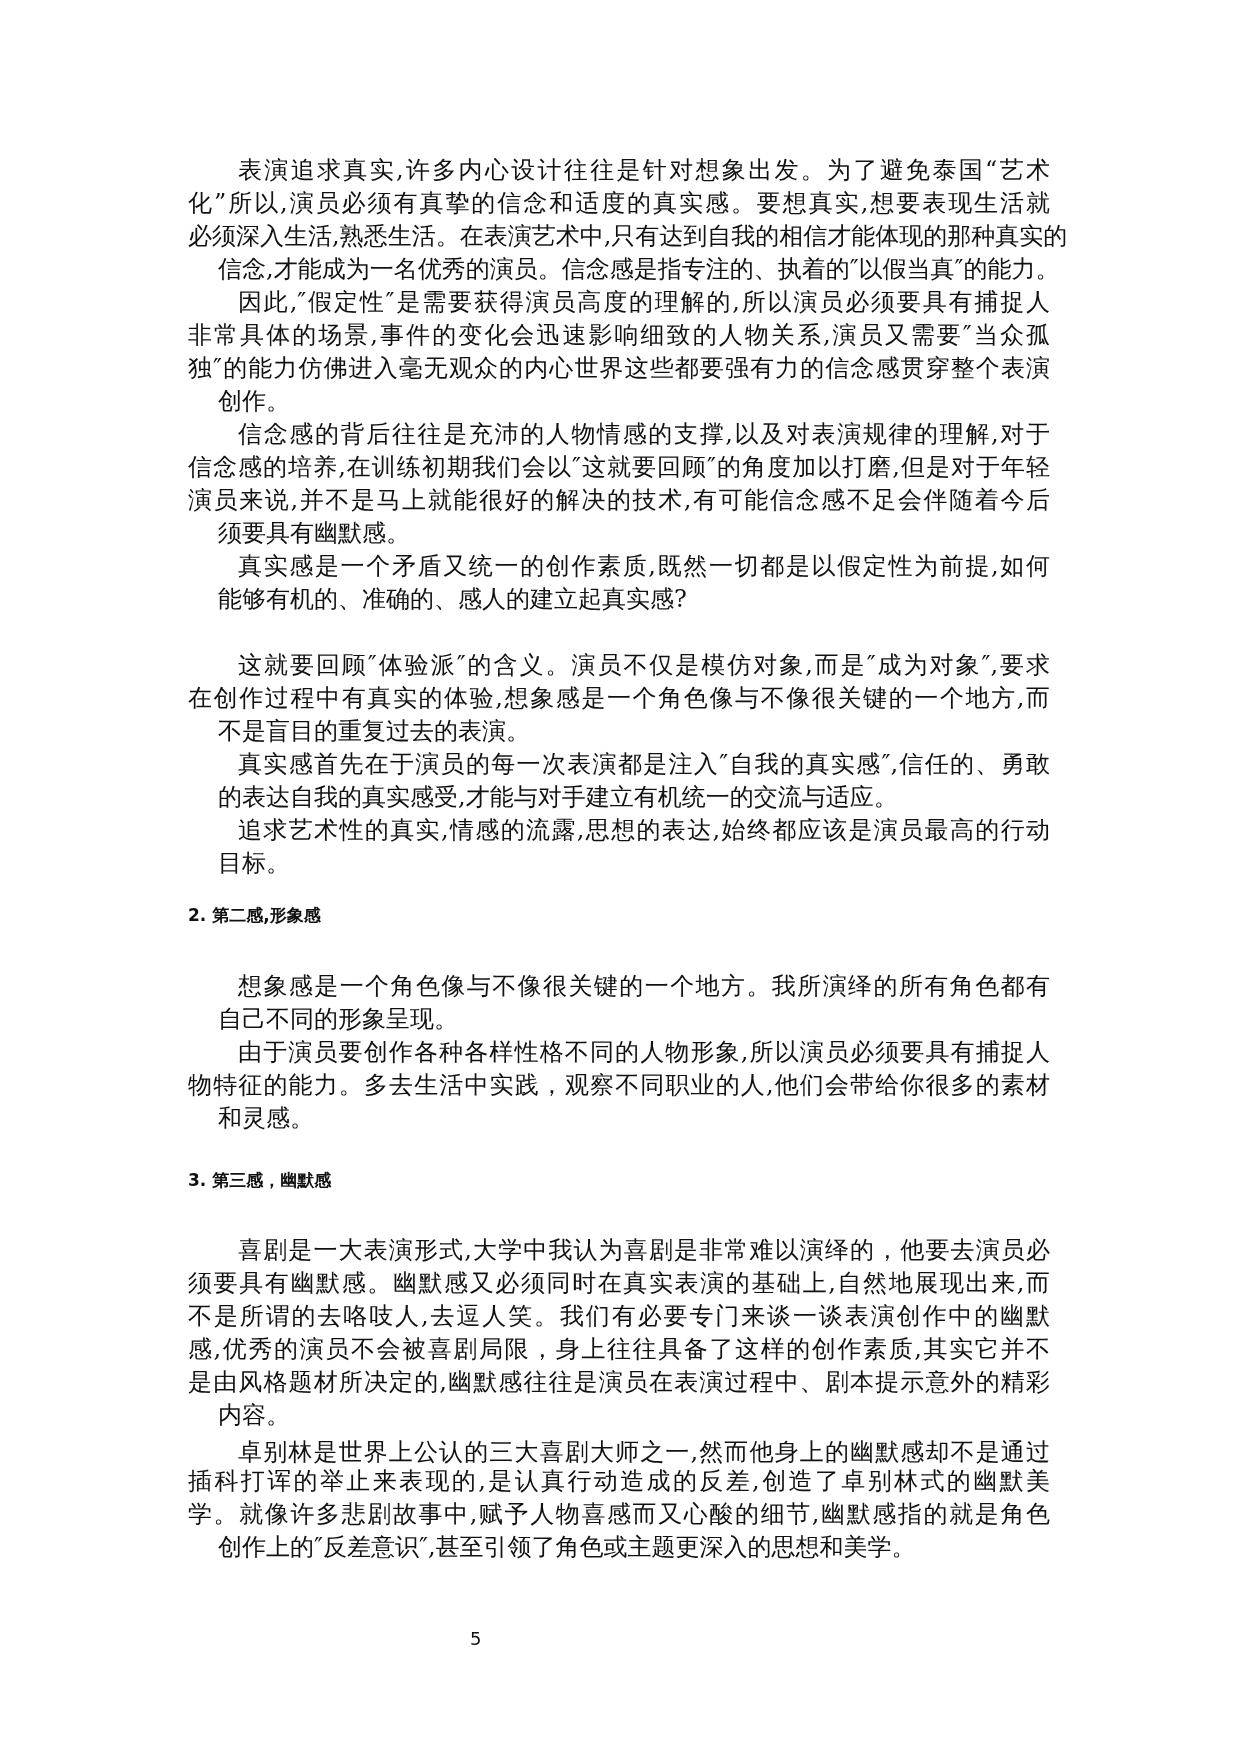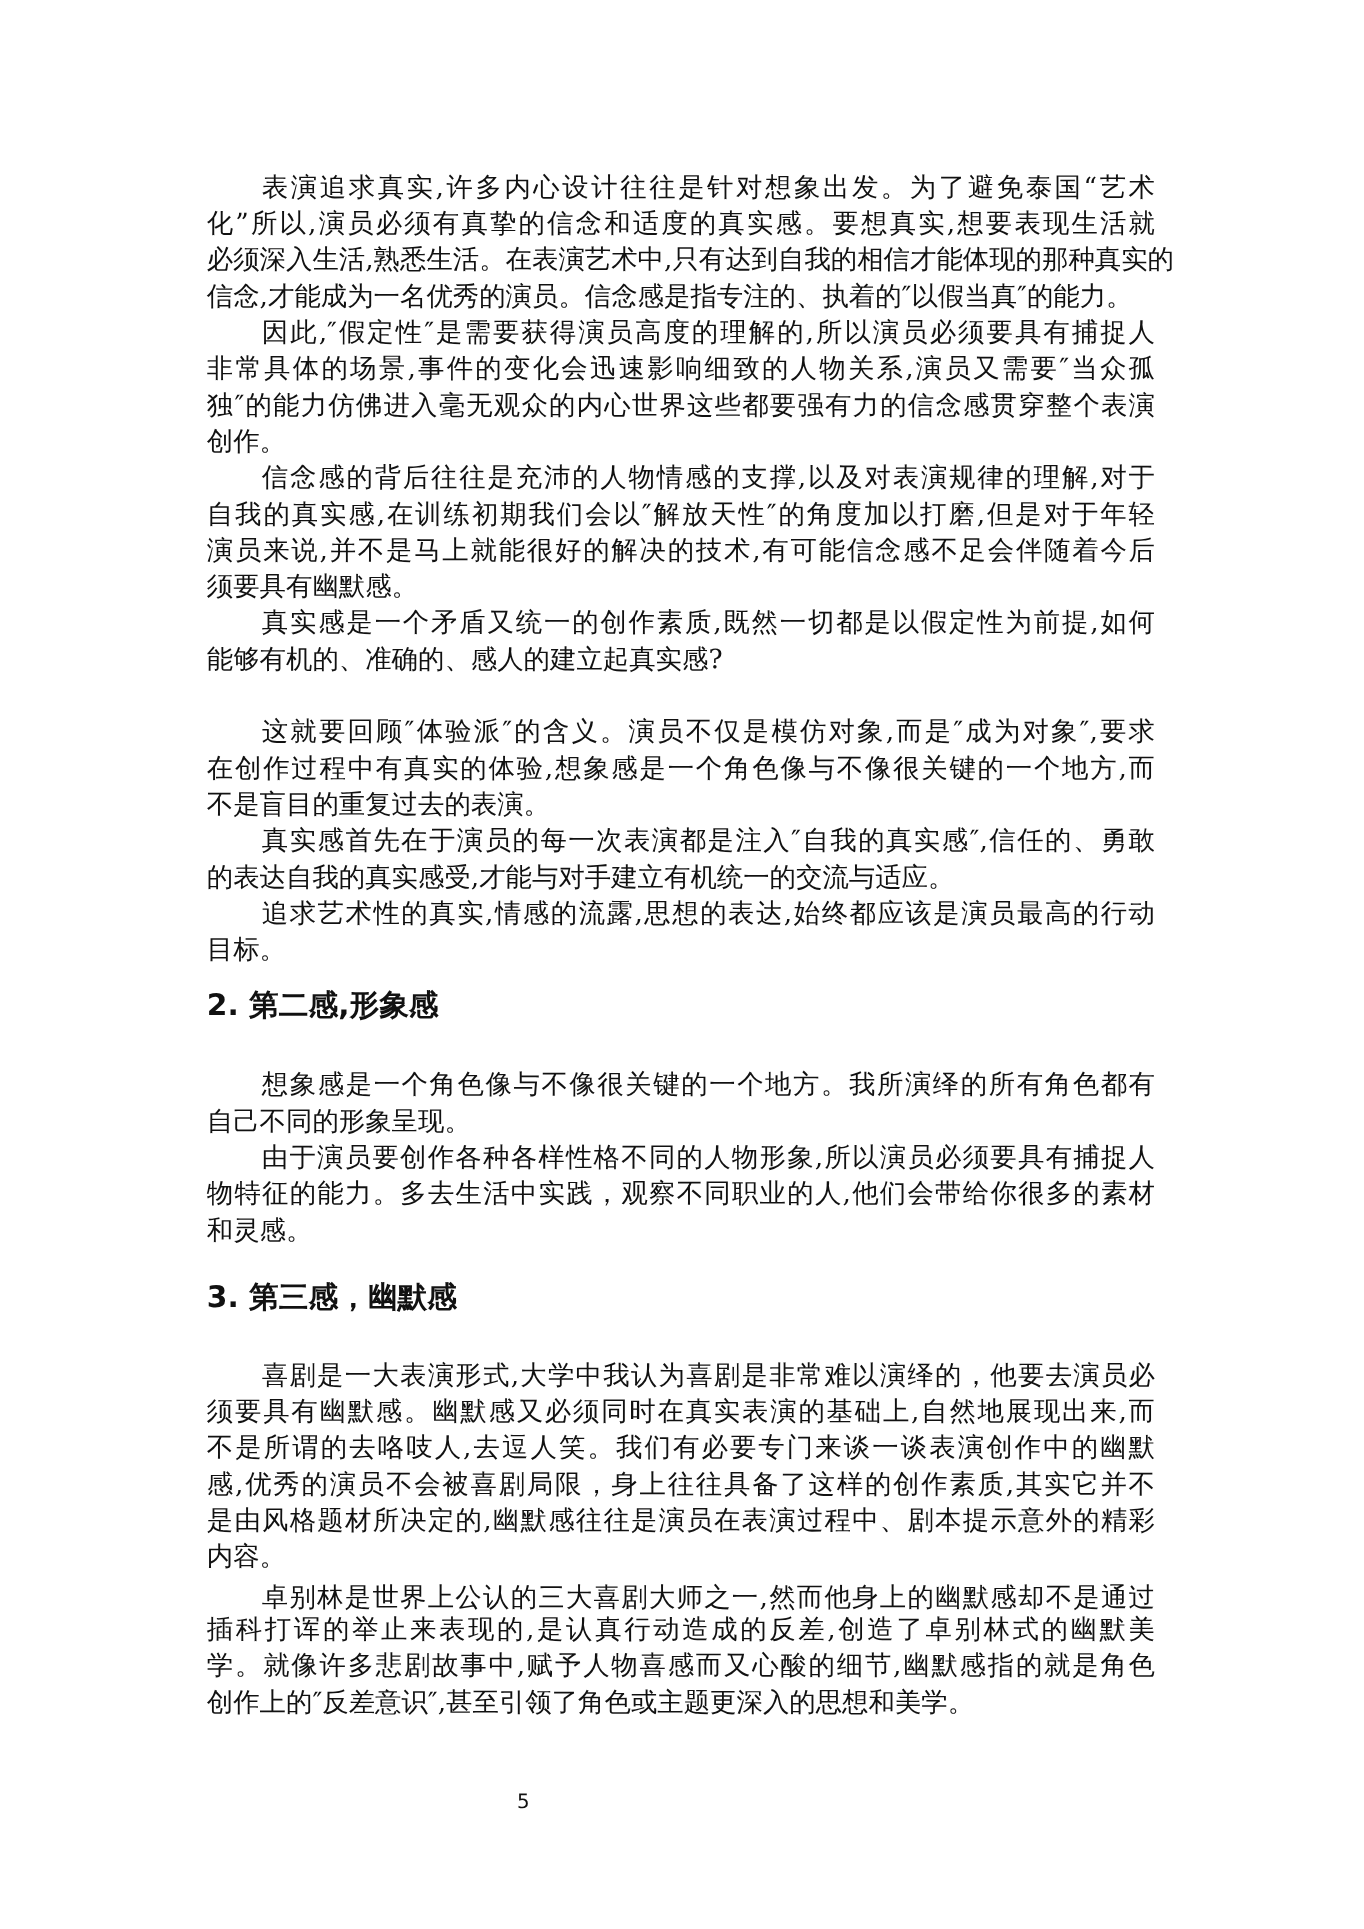--- a/index.html
+++ b/index.html
@@ -29,29 +29,30 @@
       height: 33px;
       font-size: 24px;
       line-height: 33px;
       white-space: nowrap;
       text-align: justify;
       text-align-last: justify;
       letter-spacing: 0px;
     }
     .line.last {
       text-align-last: left;
+      margin-left: 30px;
     }
     .line.indent {
       left: 238px;
       width: 812px;
     }
     .heading {
       position: absolute;
       left: 188px;
-      font-size: 27px;
+      font-size: 17px;
       font-weight: bold;
       line-height: 36px;
       height: 36px;
       white-space: nowrap;
       font-family: "DejaVu Sans", "Liberation Sans", sans-serif;
     }
     .page-number {
       position: absolute;
       left: 470px;
       top: 1627px;
@@ -70,21 +71,21 @@
   <div class="line" style="top:187px">化”所以,演员必须有真挚的信念和适度的真实感。要想真实,想要表现生活就</div>
   <div class="line" style="top:220px">必须深入生活,熟悉生活。在表演艺术中,只有达到自我的相信才能体现的那种真实的</div>
   <div class="line last" style="top:253px">信念,才能成为一名优秀的演员。信念感是指专注的、执着的″以假当真″的能力。</div>
 
   <div class="line indent" style="top:286px">因此,″假定性″是需要获得演员高度的理解的,所以演员必须要具有捕捉人</div>
   <div class="line" style="top:319px">非常具体的场景,事件的变化会迅速影响细致的人物关系,演员又需要″当众孤</div>
   <div class="line" style="top:352px">独″的能力仿佛进入毫无观众的内心世界这些都要强有力的信念感贯穿整个表演</div>
   <div class="line last" style="top:385px">创作。</div>
 
   <div class="line indent" style="top:418px">信念感的背后往往是充沛的人物情感的支撑,以及对表演规律的理解,对于</div>
-  <div class="line" style="top:451px">自我的真实感,在训练初期我们会以″解放天性″的角度加以打磨,但是对于年轻</div>
+  <div class="line" style="top:451px">信念感的培养,在训练初期我们会以″这就要回顾″的角度加以打磨,但是对于年轻</div>
   <div class="line" style="top:484px">演员来说,并不是马上就能很好的解决的技术,有可能信念感不足会伴随着今后</div>
   <div class="line last" style="top:517px">须要具有幽默感。</div>
 
   <div class="line indent" style="top:550px">真实感是一个矛盾又统一的创作素质,既然一切都是以假定性为前提,如何</div>
   <div class="line last" style="top:583px">能够有机的、准确的、感人的建立起真实感?</div>
 
 
   <div class="line indent" style="top:649px">这就要回顾″体验派″的含义。演员不仅是模仿对象,而是″成为对象″,要求</div>
   <div class="line" style="top:682px">在创作过程中有真实的体验,想象感是一个角色像与不像很关键的一个地方,而</div>
   <div class="line last" style="top:715px">不是盲目的重复过去的表演。</div>

